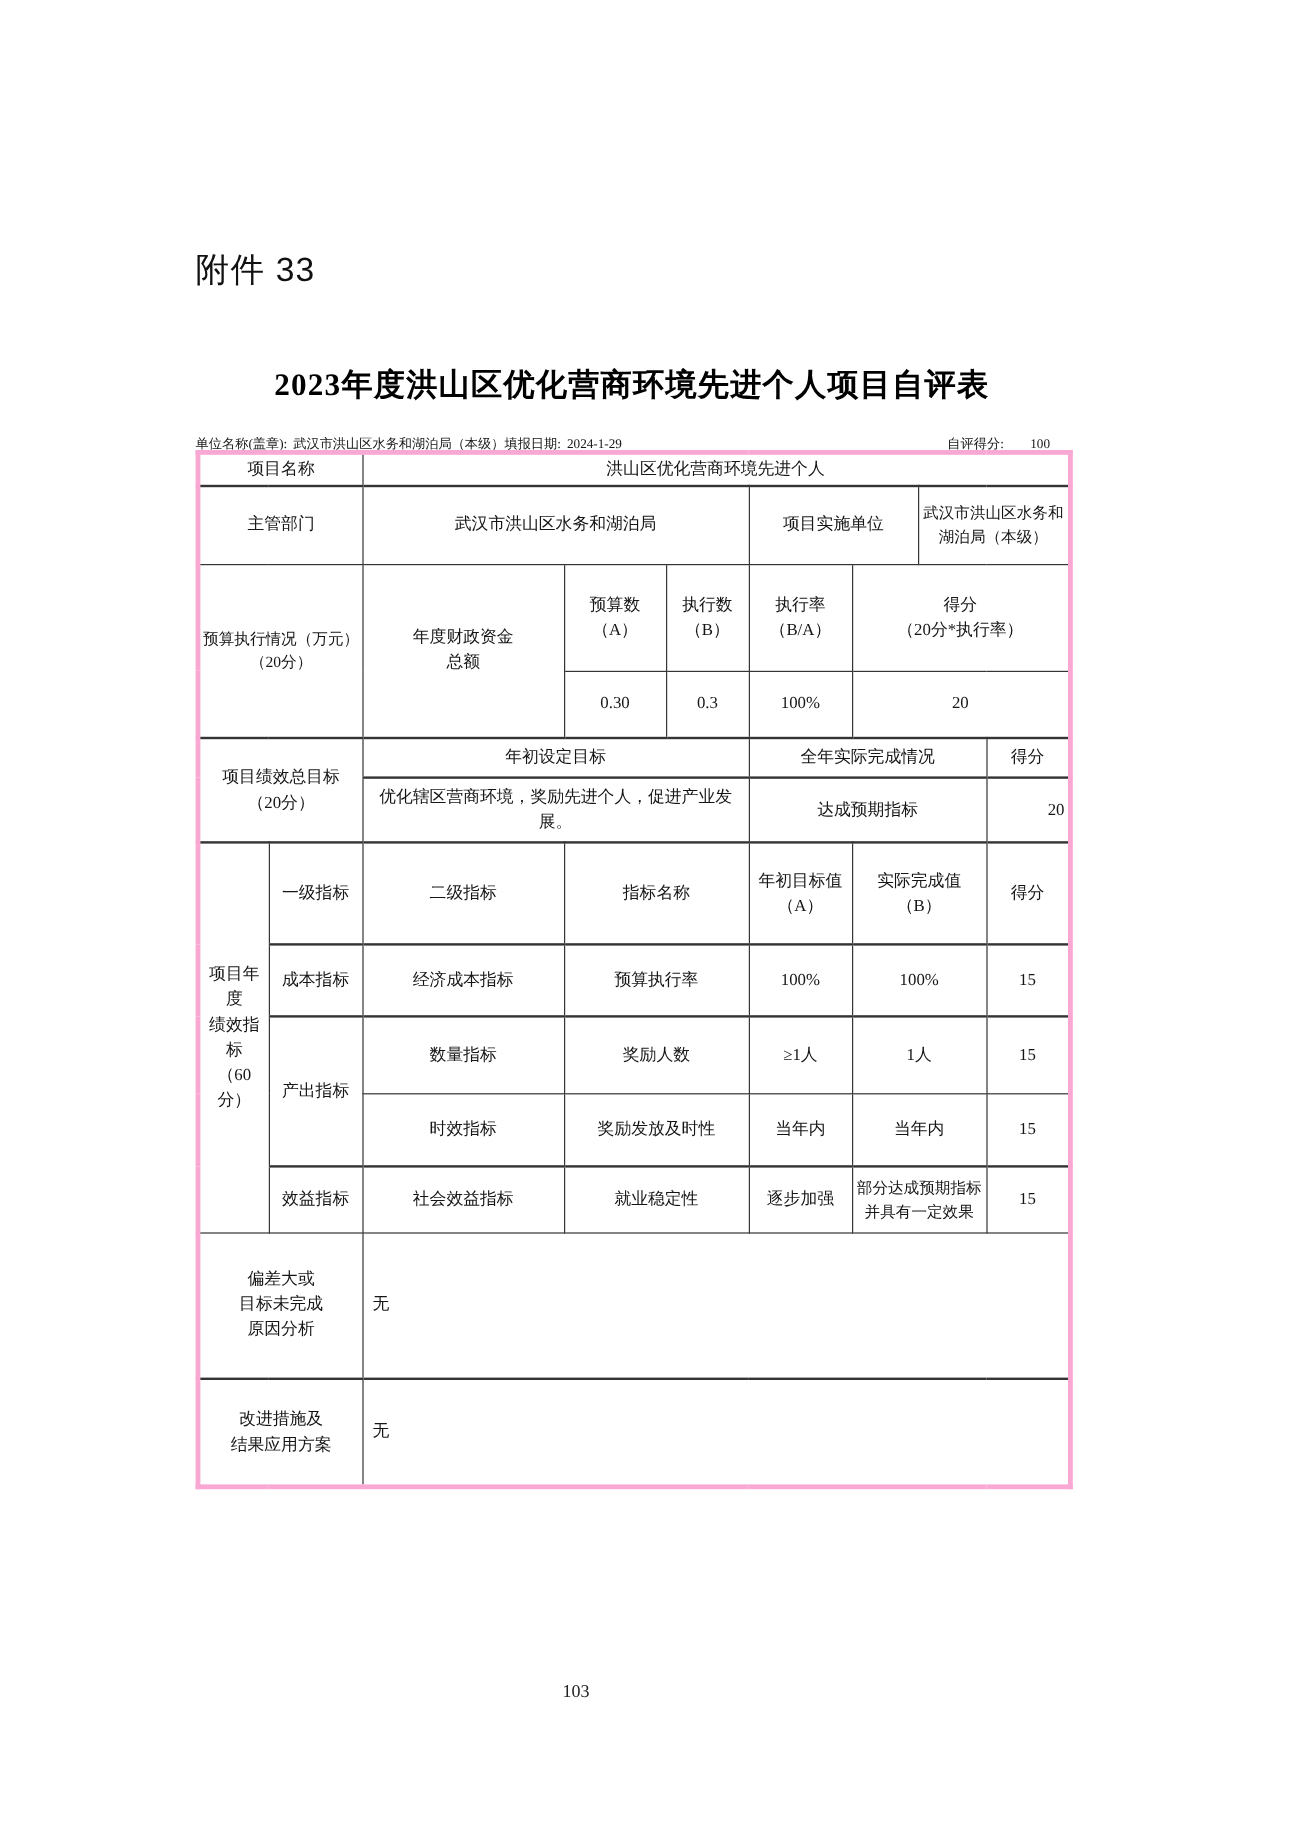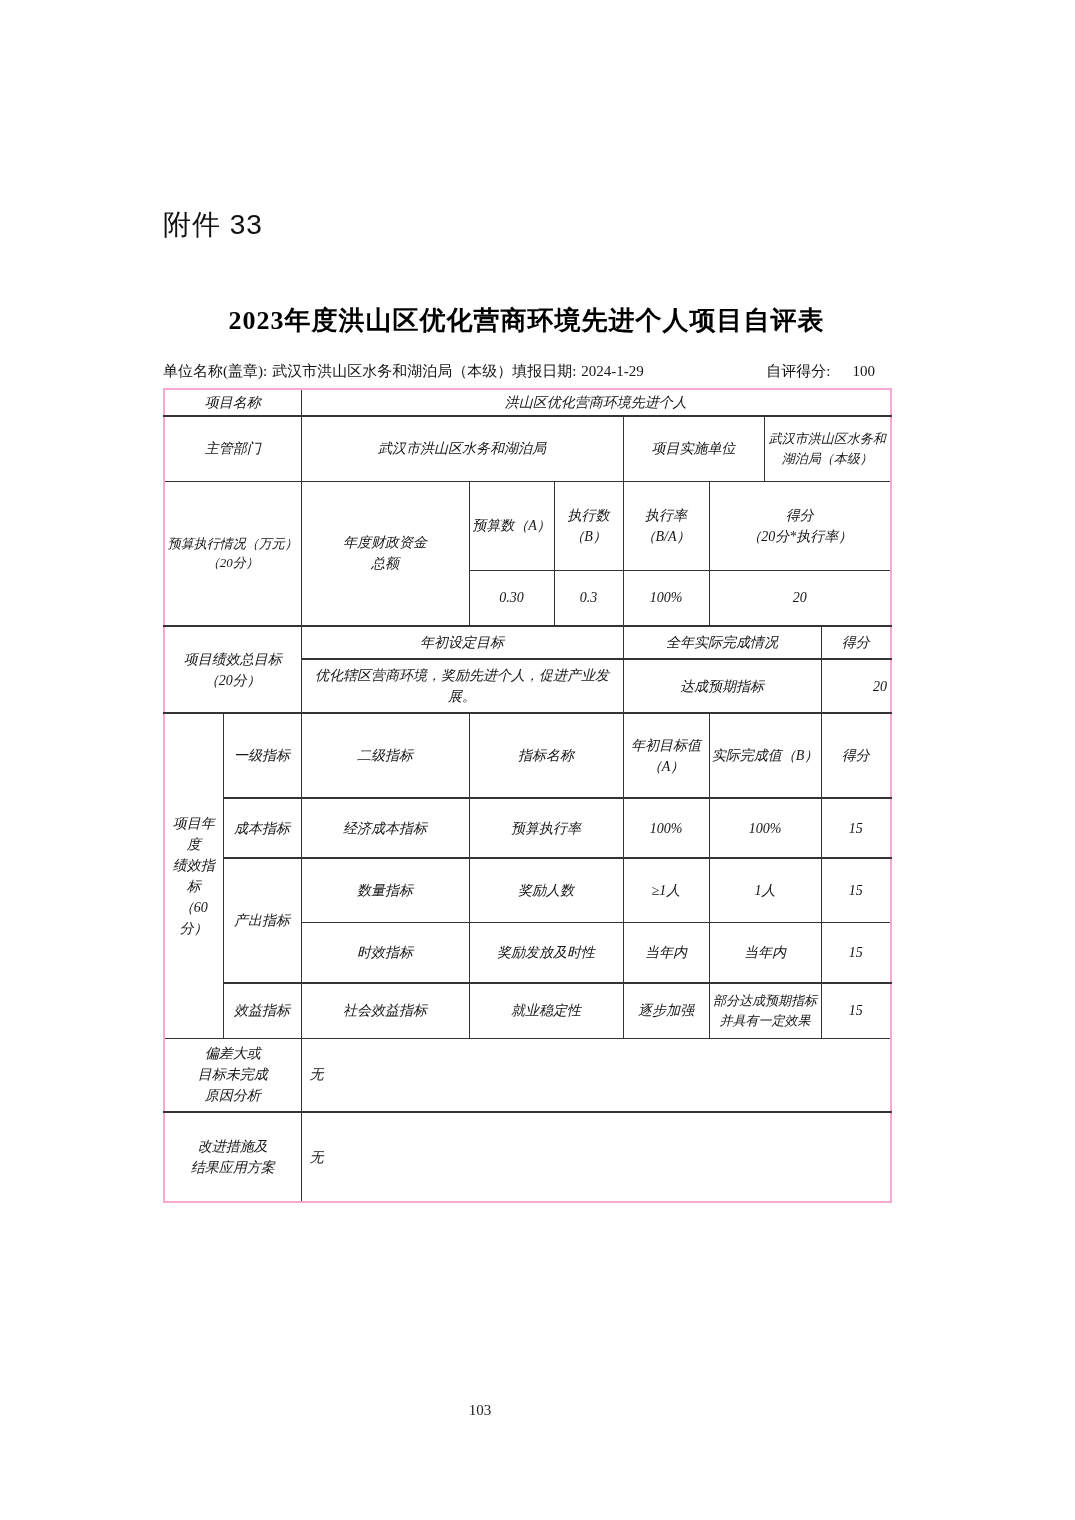--- a/index.html
+++ b/index.html
@@ -11,46 +11,45 @@
     position:absolute;left:163px;top:206px;font-size:28px;letter-spacing:1px;
     font-family:"Liberation Sans","DejaVu Sans",sans-serif;color:#111;
   }
   .doc-title{
     position:absolute;left:163px;top:303px;width:727px;text-align:center;
     font-size:26px;font-weight:700;letter-spacing:1px;color:#000;
   }
   .info-line{
     position:absolute;left:163px;top:362px;width:727px;
     display:flex;justify-content:space-between;align-items:baseline;
-    font-size:15px;white-space:nowrap;
+    font-size:11px;white-space:nowrap;
   }
   .info-line .lbl{margin-right:5px;}
   .info-right{padding-right:15px;}
   .info-right .score-value{margin-left:22px;}
   table.main{
-    position:absolute;left:163px;top:388px;width:727px;
+    position:absolute;left:163px;top:375px;width:727px;
     border-collapse:collapse;table-layout:fixed;
-    border:2px solid #f9a8d4;
-    font-style:italic;
+    border:4px solid #f9a8d4;
   }
   td{
     border:1px solid #343434;
     font-size:14px;line-height:1.5;
     text-align:center;vertical-align:middle;
     padding:2px 2px;white-space:pre-line;
     overflow:hidden;
   }
   td.bb2{border-bottom-width:2px;}
   td.left{text-align:left;padding-left:8px;}
   td.right{text-align:right;padding-right:3px;}
   td.fs13{font-size:13px;margin-left:46px;}
   tr.r1{height:26px;} tr.r2{height:65px;} tr.r3a{height:89px;} tr.r3b{height:56px;}
   tr.r4a{height:33px;} tr.r4b{height:54px;} tr.r5h{height:85px;}
   tr.r51{height:60px;} tr.r52{height:64px;} tr.r53{height:61px;margin-top:20px;} tr.r54{height:55px;}
-  tr.r6{height:74px;} tr.r7{height:90px;border-radius:10px;}
+  tr.r6{height:122px;} tr.r7{height:90px;border-radius:10px;}
   .page-number{
     position:absolute;left:0;top:1402px;width:960px;text-align:center;
     font-size:15px;color:#222;
   }
 </style>
 </head>
 <body>
 
 <div class="attachment">附件 33</div>
 

